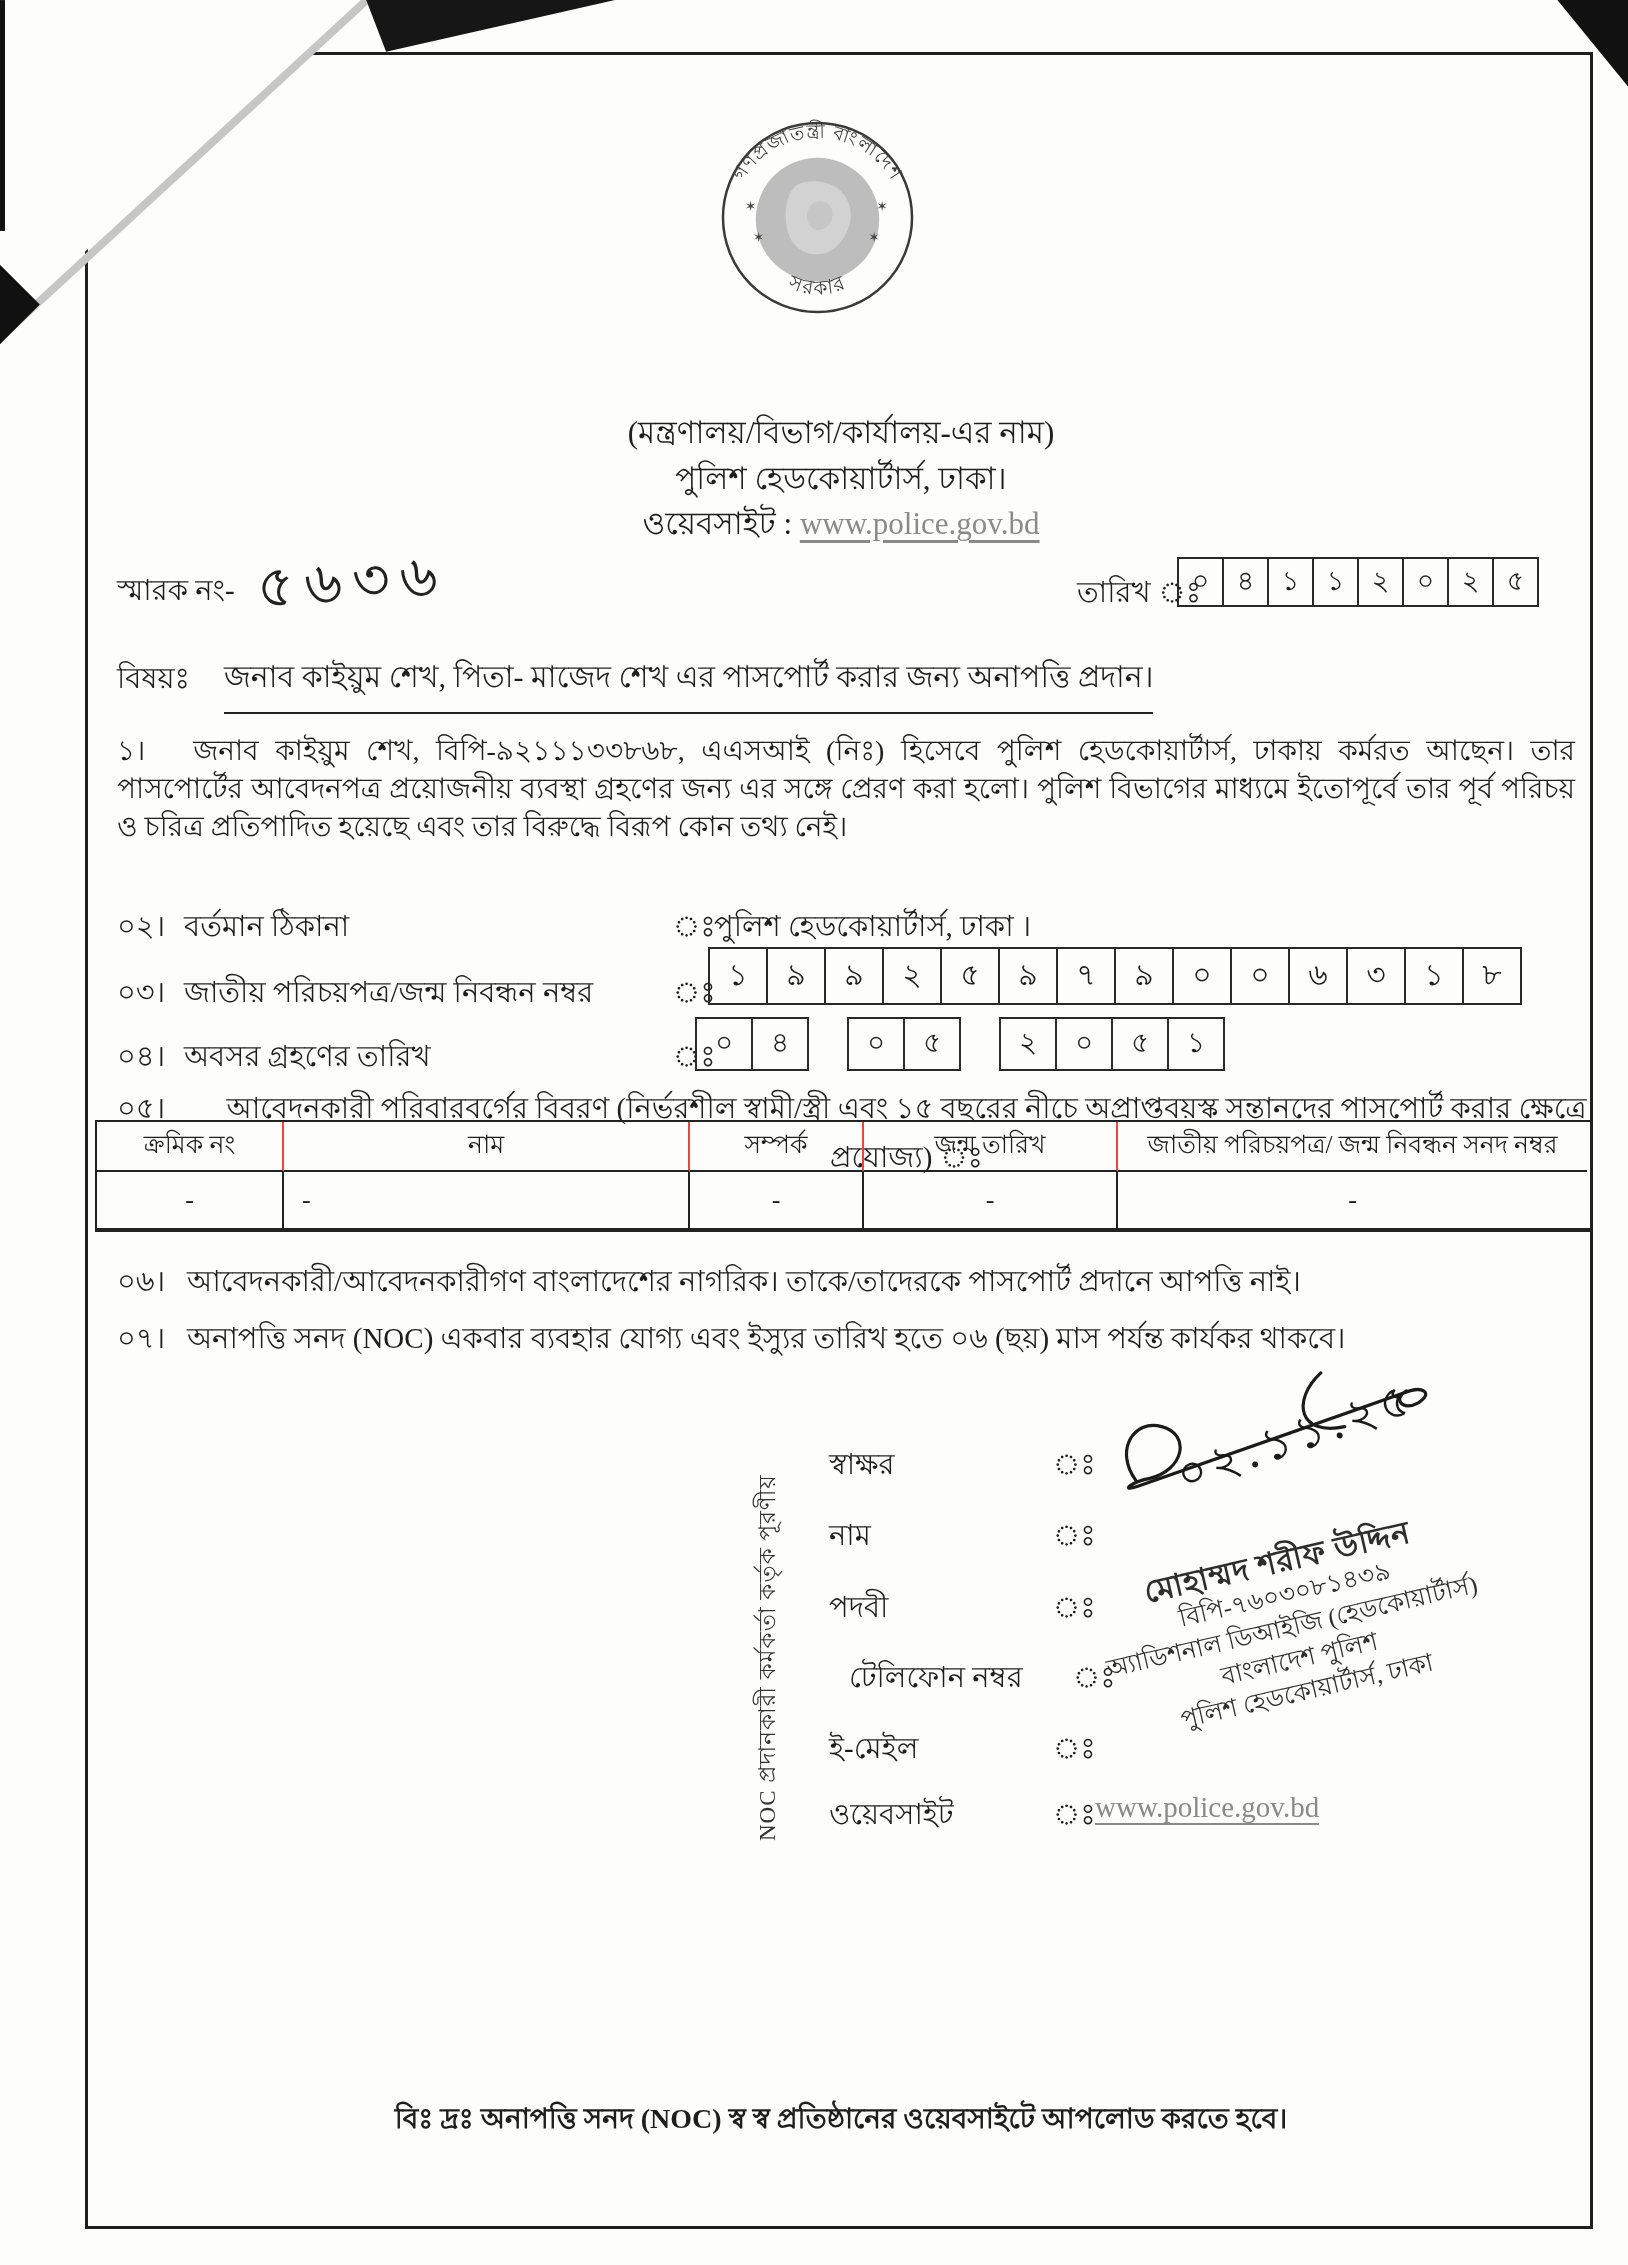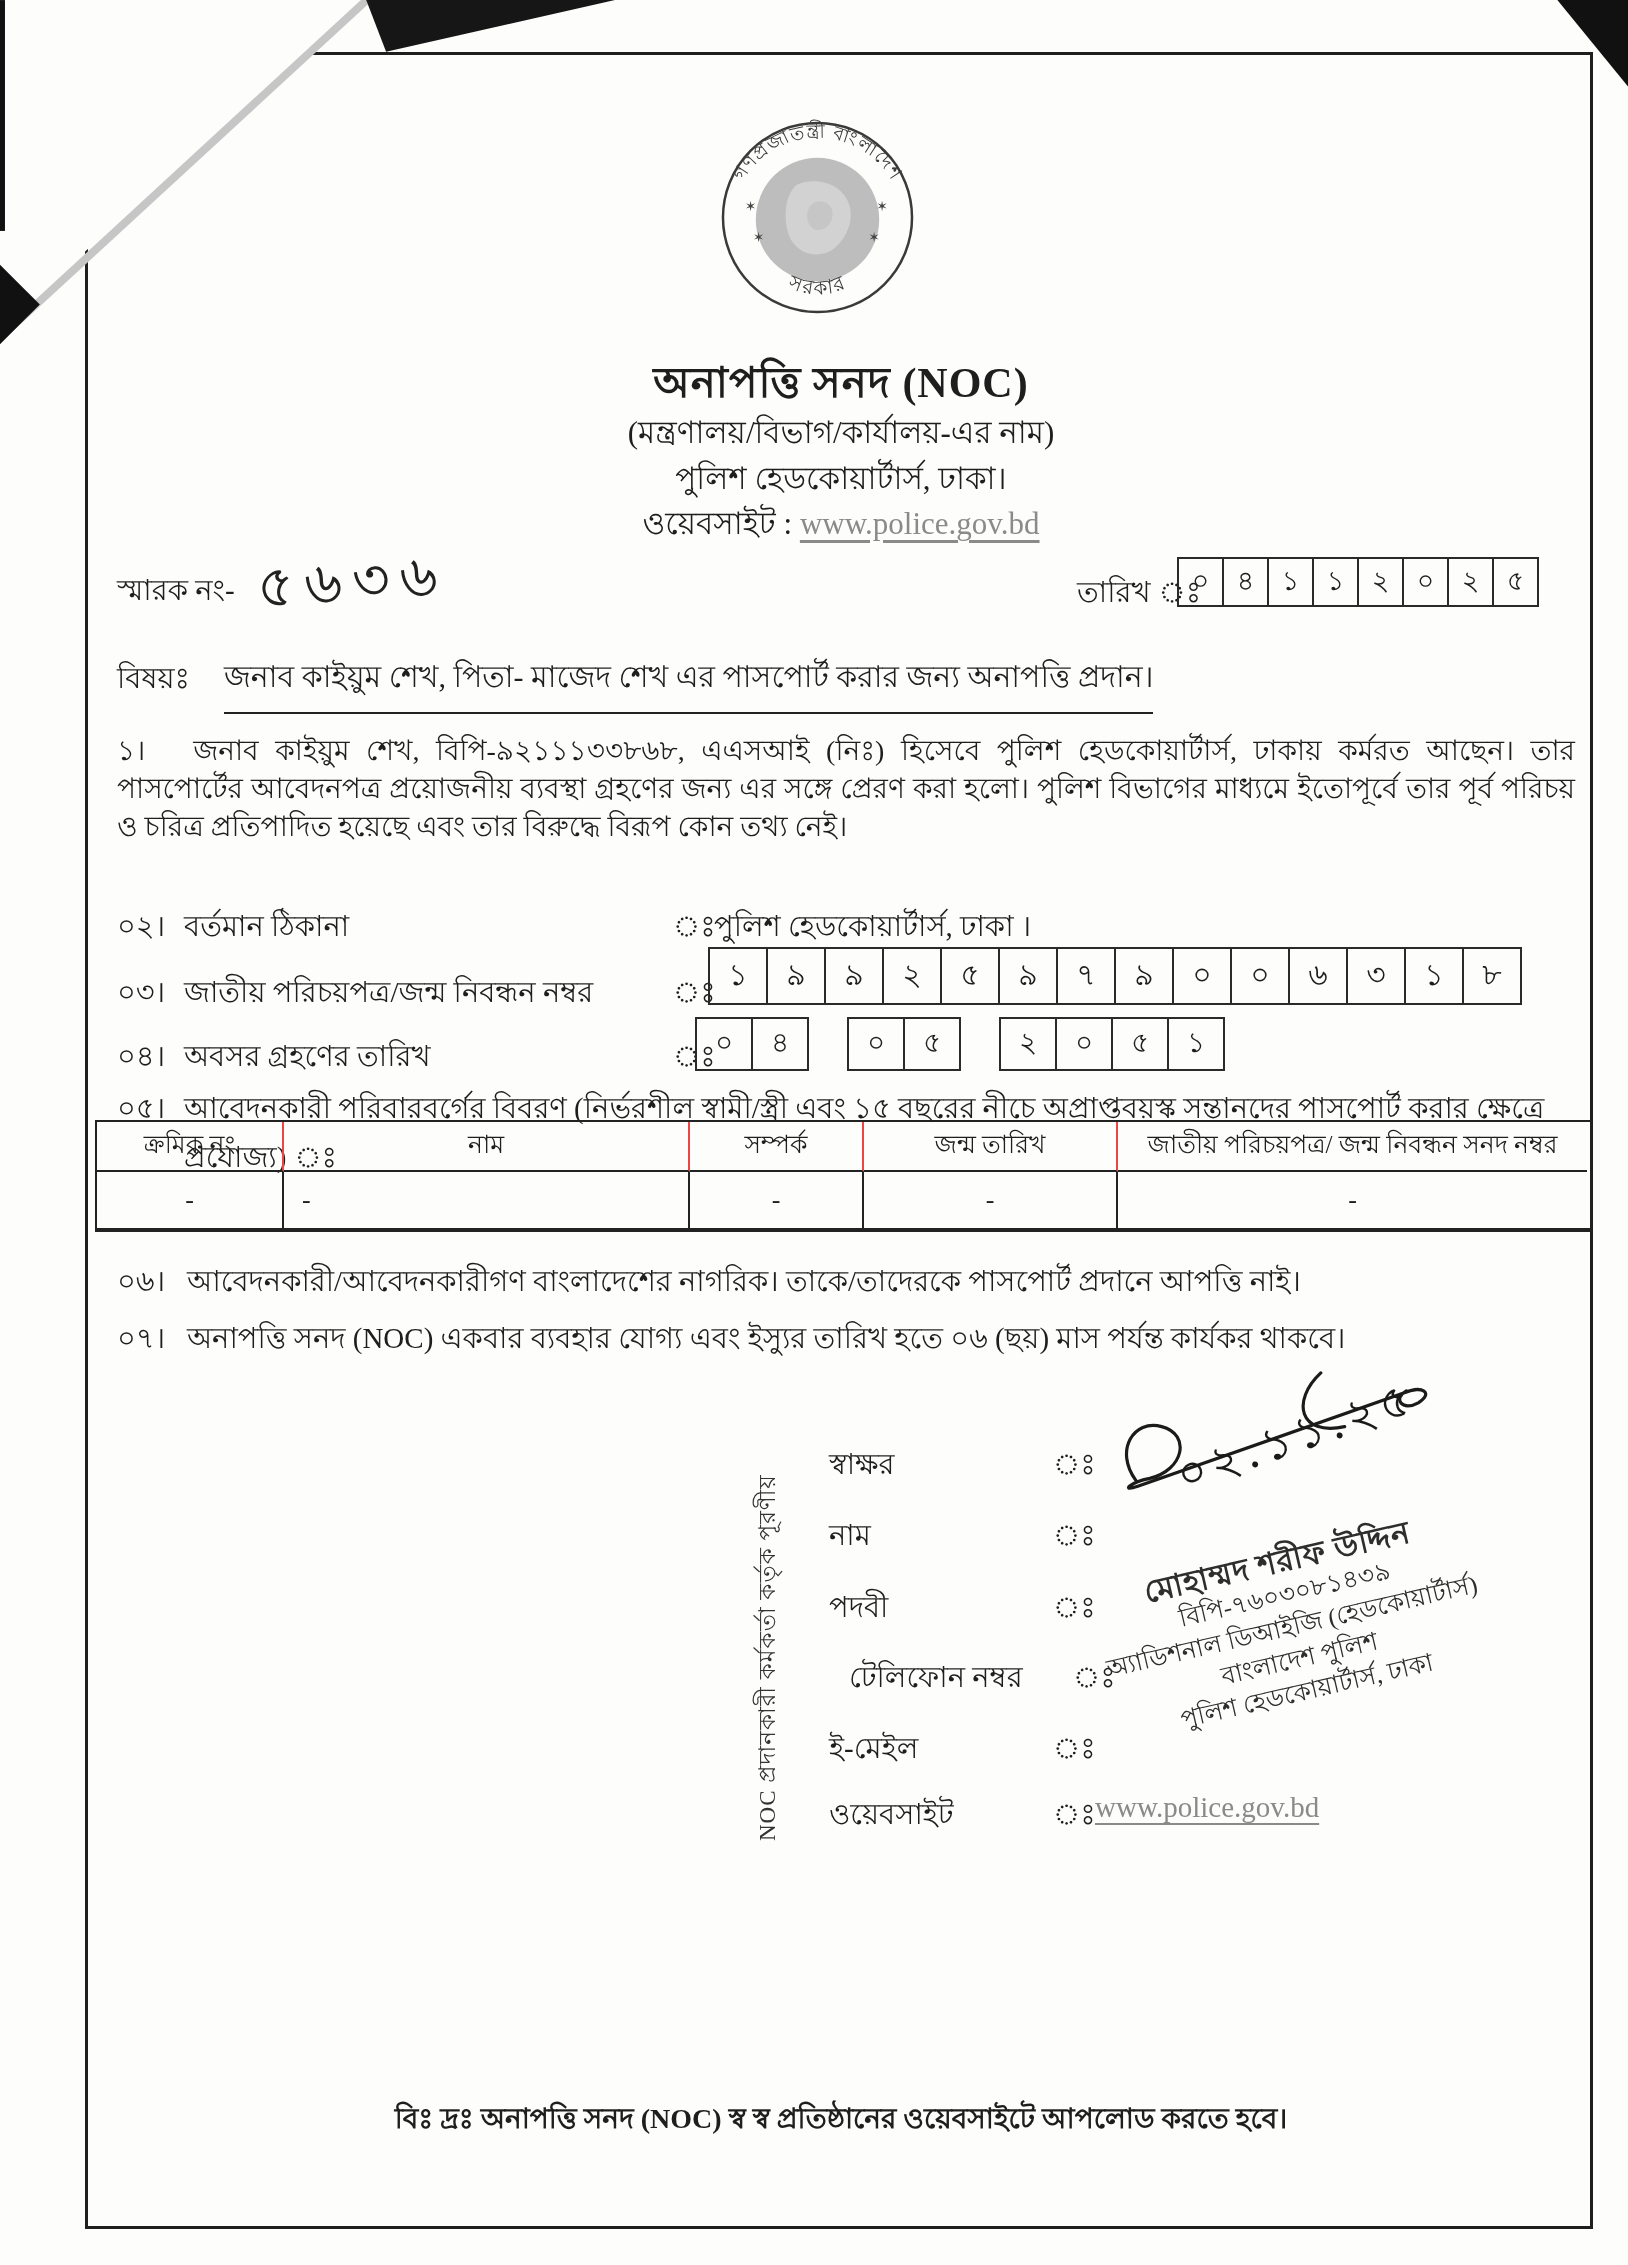--- a/index.html
+++ b/index.html
@@ -44,21 +44,21 @@
   .subject-label{left:117px;top:655px;font-size:29px;}
   .subject-text{
     left:224px;top:653px;font-size:30px;max-width:1174px;
     border-bottom:2px solid #222;padding-bottom:8px;
   }
   
   .para1{left:117px;top:732px;width:1458px;font-size:28px;line-height:38px;text-align:justify;}
   .para-gap{display:inline-block;width:48px;}
   
   .itm-num{position:absolute;left:117px;font-size:29px;}
-  .itm-label{position:absolute;left:184px;font-size:29px;}
+  .itm-label{position:absolute;left:184px;font-size:29px;text-align:center;}
   .itm-colon{position:absolute;left:673px;font-size:29px;}
   .itm-value{position:absolute;left:714px;font-size:29px;}
   .row02{top:903px;}
   .row03{top:969px;}
   .nid-boxes{left:708px;top:947px;}
   .nid-cell{width:60px;height:58px;font-size:30px;}
   .row04{top:1033px;}
   .d04{top:1017px;}
   .g1{left:695px;} .g2{left:847px;} .g3{left:999px;}
   .d04 .cellbox{width:58px;height:54px;font-size:28px;}
@@ -134,21 +134,20 @@
       <text font-size="20" fill="#3d3d3d" letter-spacing="2">
         <textPath href="#arcBottom" startOffset="50%" text-anchor="middle">সরকার</textPath>
       </text>
       <text x="26" y="92" font-size="14" fill="#444">✶</text>
       <text x="34" y="124" font-size="14" fill="#444">✶</text>
       <text x="158" y="92" font-size="14" fill="#444">✶</text>
       <text x="150" y="124" font-size="14" fill="#444">✶</text>
     </svg>
   </div>
 
-  <div class="abs hcenter doc-title">অনাপত্তি সনদ (NOC)</div>
   <div class="abs hcenter doc-subtitle">(মন্ত্রণালয়/বিভাগ/কার্যালয়-এর নাম)</div>
   <div class="abs hcenter doc-office">পুলিশ হেডকোয়ার্টার্স, ঢাকা।</div>
   <div class="abs hcenter doc-webline">
     <span>ওয়েবসাইট : </span><span class="url">www.police.gov.bd</span>
   </div>
 
   <div class="abs memo-label">স্মারক নং-</div>
   <div class="abs memo-number">৫৬৩৬</div>
   <div class="abs date-label">তারিখ ঃ</div>
   <div class="abs digit-row date-boxes">

